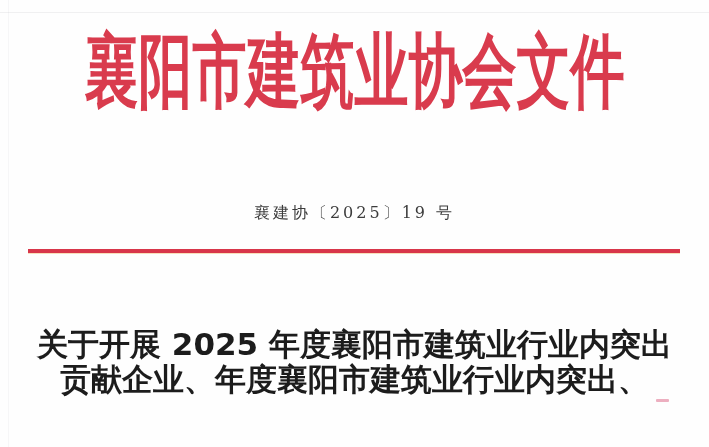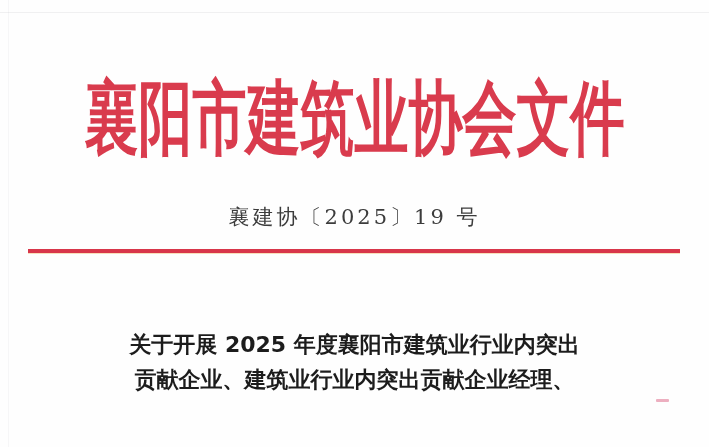--- a/index.html
+++ b/index.html
@@ -16,42 +16,42 @@
     font-family: "Liberation Sans", sans-serif;
   }
   
   .org-title {
     position: absolute;
     top: 36px;
     left: 0;
     width: 709px;
     height: 120px;
     display: flex;
-    align-items: flex-end;
+    align-items: flex-start;
     justify-content: center;
   }
   .org-title span {
     font-family: "DejaVu Serif", "Liberation Serif", serif;
     font-weight: bold;
     font-size: 54px;
     letter-spacing: 0px;
     color: #d93b4d;
     transform: scaleY(1.5);
     transform-origin: center;
     white-space: nowrap;
   }
   
   .doc-number {
     position: absolute;
     top: 203px;
     left: 0;
     width: 709px;
     text-align: center;
     font-family: "DejaVu Serif", "Liberation Serif", serif;
-    font-size: 21px;
+    font-size: 16px;
     letter-spacing: 3px;
     color: #3c3c3c;
     white-space: nowrap;
   }
   
   .red-rule {
     position: absolute;
     top: 249px;
     left: 28px;
     width: 652px;
@@ -61,21 +61,21 @@
   }
   
   .subject-title {
     position: absolute;
     top: 327px;
     left: 0;
     width: 709px;
     text-align: center;
     font-family: "DejaVu Sans", "Liberation Sans", sans-serif;
     font-weight: bold;
-    font-size: 22px;
+    font-size: 31px;
     line-height: 35px;
     color: #1c1c1c;
     letter-spacing: 0px;
   }
   .subject-line {
     white-space: nowrap;
   }
   
   .scan-artifact-dash {
     position: absolute;
@@ -111,20 +111,20 @@
   <div class="org-title">
     <span>襄阳市建筑业协会文件</span>
   </div>
 
   <div class="doc-number">襄建协〔2025〕19 号</div>
 
   <div class="red-rule"></div>
 
   <div class="subject-title">
     <div class="subject-line">关于开展 2025 年度襄阳市建筑业行业内突出</div>
-    <div class="subject-line">贡献企业、建筑业行业内突出贡献企业经理、</div>
+    <div class="subject-line">贡献企业、年度襄阳市建筑业行业内突出、</div>
   </div>
 
   <div class="scan-artifact-dash"></div>
   <div class="scan-artifact-top"></div>
   <div class="scan-artifact-left"></div>
 
 </div>
 
 </body></html>

